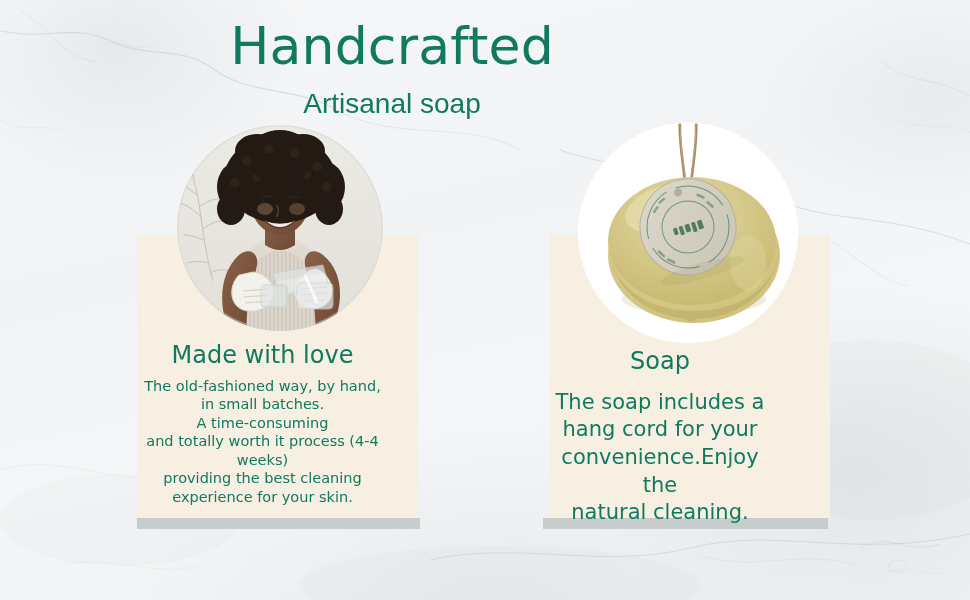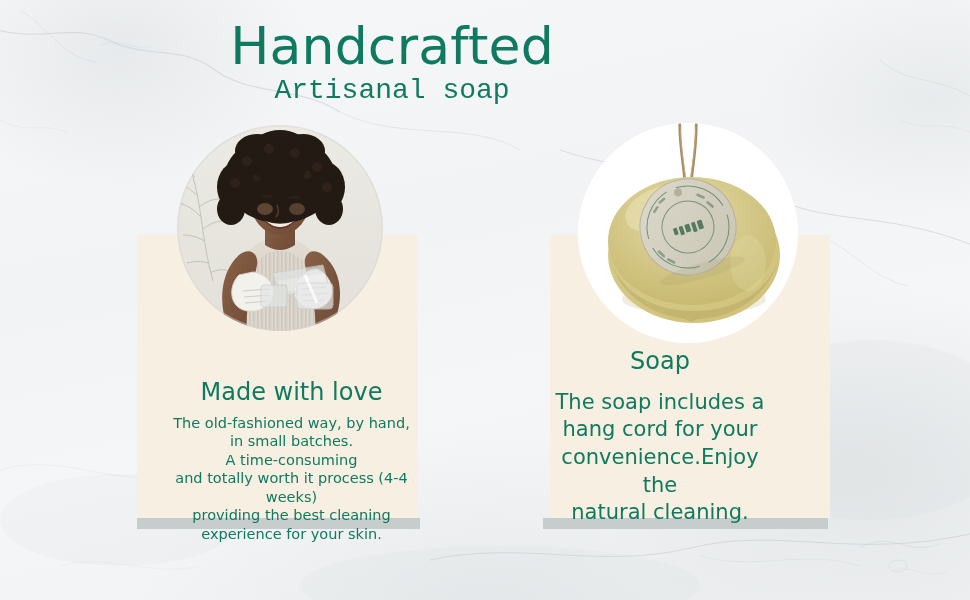--- a/index.html
+++ b/index.html
@@ -28,22 +28,22 @@
     position:absolute; top:18px; left:0; width:784px;
     text-align:center; z-index:6;
   }
   #title {
     font-size:52px; font-weight:400; letter-spacing:.2px;
     color:#0f7a5f; line-height:1.08;
     font-family:"DejaVu Sans", sans-serif;
   }
   #subtitle {
     font-size:28px; font-weight:400; color:#0f7a5f;
-    margin-top:2px; line-height:1.1;
-    font-family:Liberation Mono, monospace;
+    margin-top:15px; line-height:1.1;
+    font-family:Liberation Sans, sans-serif;
   }
 
   
   .card { position:absolute; z-index:3; }
   .panel {
     position:absolute;
     background:#f7efe1;
     z-index:3;
   }
   .shadow-bar {
@@ -232,21 +232,21 @@
           <rect x="84" y="160" width="26" height="22" rx="3" fill="#e0e5e4" stroke="#c8cfce" stroke-width="1"></rect>
         </g>
 
         <path d="M128 150 C 132 160, 136 168, 140 178" stroke="#ffffff" stroke-width="3" fill="none" opacity=".75"></path>
 
         <circle cx="103" cy="103" r="103" fill="none" stroke="#d9d6cf" stroke-width="3" opacity=".5"></circle>
       </g>
     </svg>
   </div>
 
-  <div class="card-body" style="left:151px; top:342px; width:281px;margin-top:37px;">
+  <div class="card-body" style="left:122px; top:342px; width:281px;">
     <div class="card-title" id="left-card-title">Made with love</div>
     <div id="left-card-text">The old-fashioned way, by hand,
 in small batches.
 A time-consuming
 and totally worth it process (4-4
 weeks)
 providing the best cleaning
 experience for your skin.</div>
   </div>
 </div>

